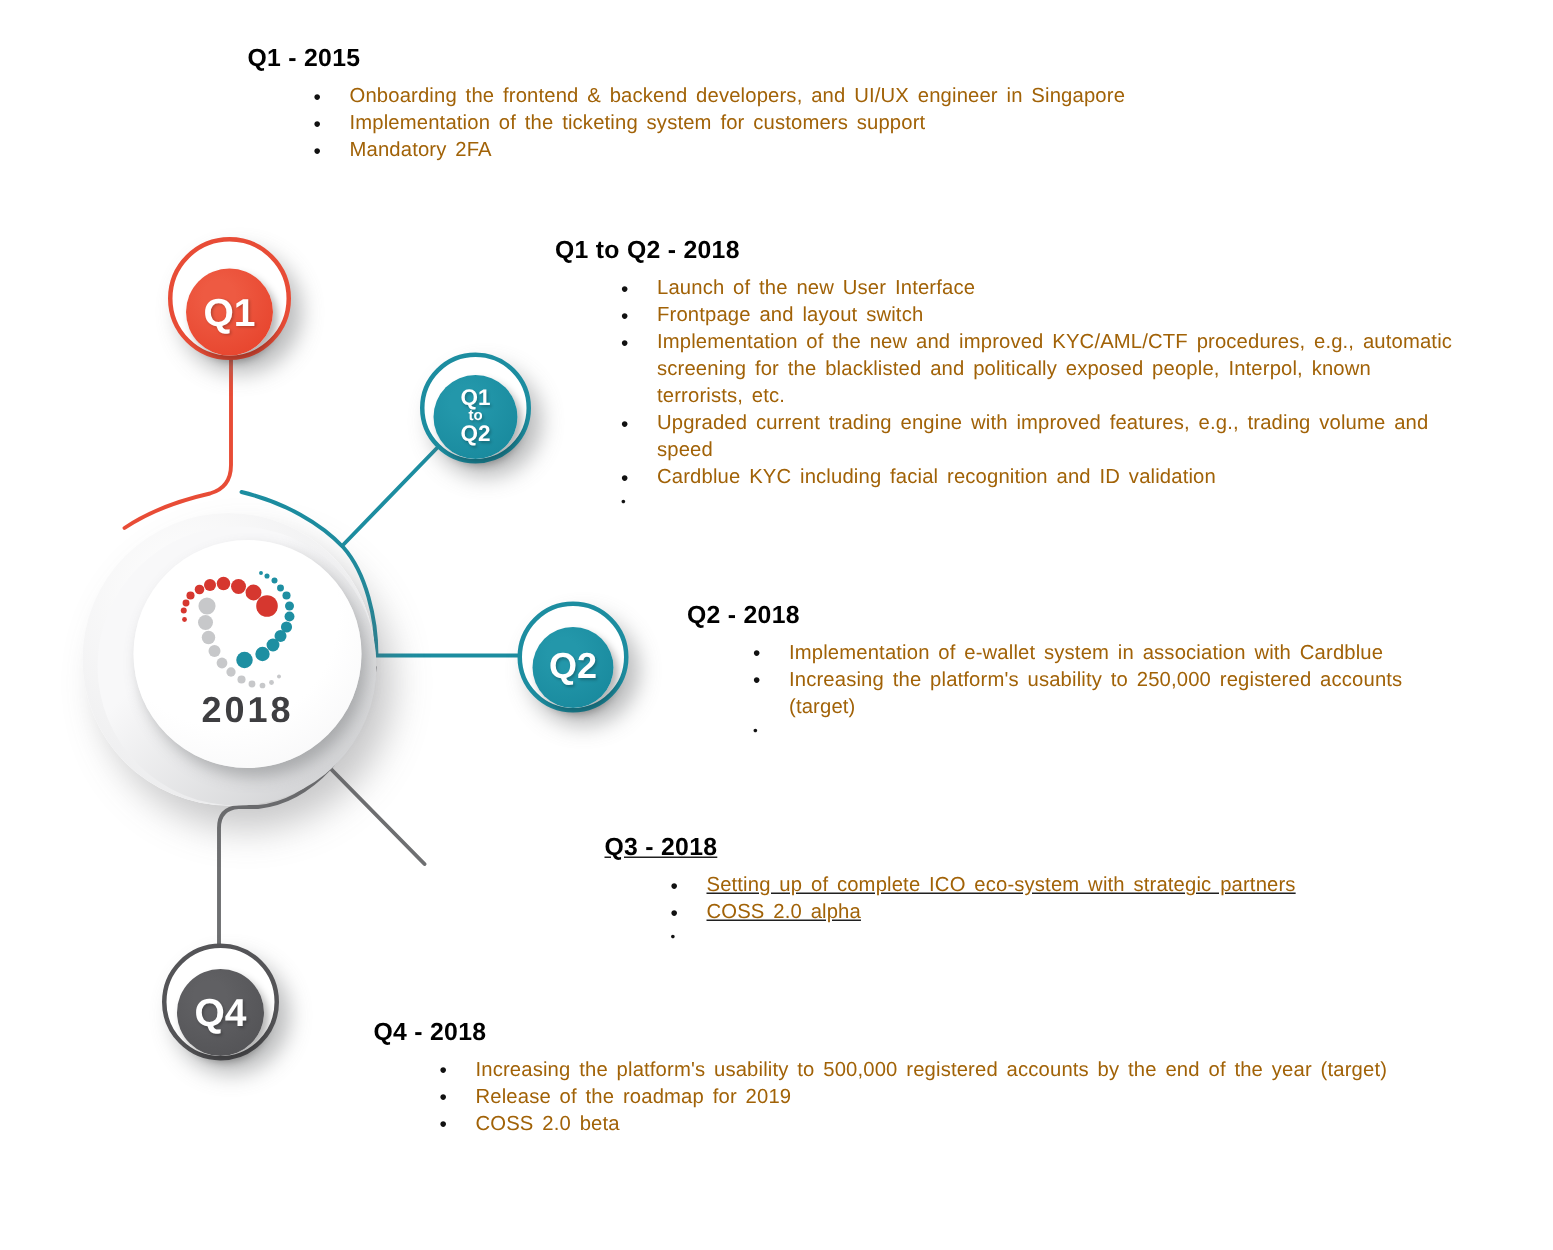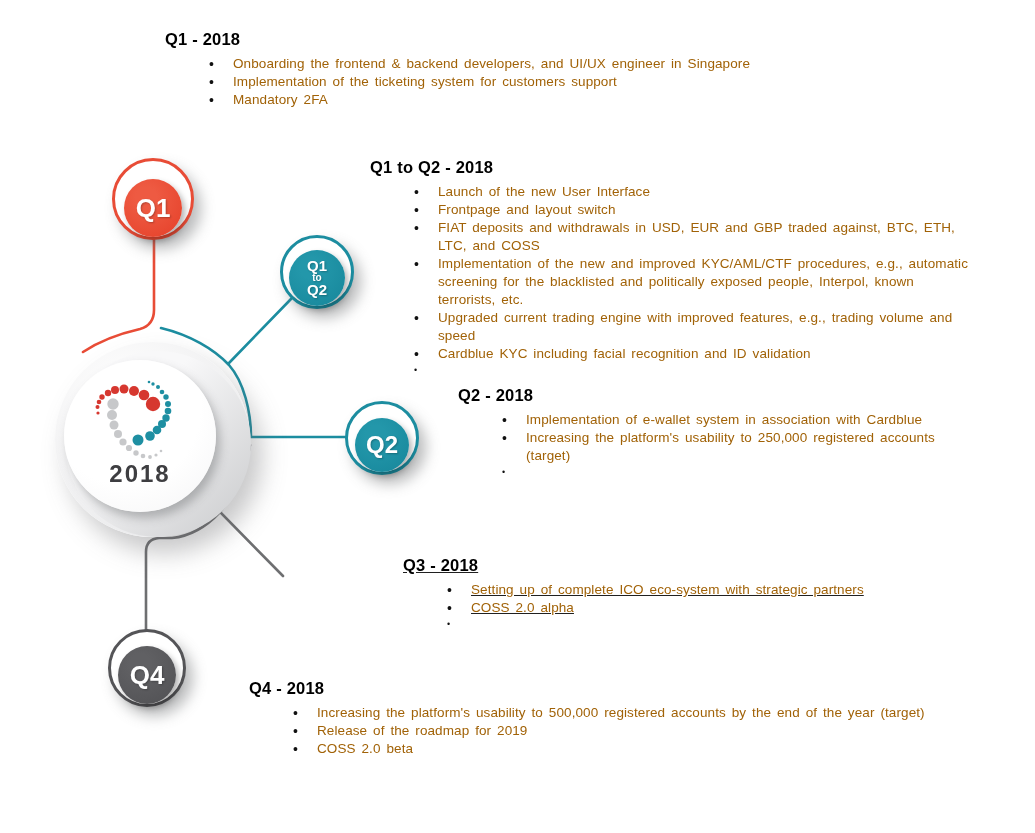--- a/index.html
+++ b/index.html
@@ -22,36 +22,36 @@
   }
   .qsec li{position:relative;}
   .qsec li::before{
     content:"\2022";position:absolute;left:-24px;top:0;font-size:14px;color:#111;
   }
   .qsec li.tiny{height:13px;}
   .qsec li.tiny::before{font-size:9px;top:-2px;}
 
   .s1{left:165px;top:30px;width:592px;}
   .s2{left:370px;top:158px;width:607px;}
-  .s3{left:458px;top:386px;width:502px;}
+  .s3{left:458px;top:401px;width:502px;}
   .s4{left:403px;top:556px;width:520px;text-decoration:underline;}
   .s5{left:249px;top:679px;width:740px;}
 
   
   .medallion{
     position:absolute;left:55px;top:342px;width:195px;height:195px;border-radius:50%;
     background:radial-gradient(circle at 35% 28%,#ffffff 0%,#f1f1f2 55%,#e4e5e7 100%);
     box-shadow:12px 16px 24px rgba(96,98,101,.35);
   }
   .medallion .rim{
     position:absolute;left:10px;top:9px;width:186px;height:186px;border-radius:50%;
     background:linear-gradient(135deg,#f8f8f9 35%,#c9cacc 100%);
   }
   .medallion .face{
-    position:absolute;left:9px;top:18px;width:152px;height:152px;border-radius:50%;
+    position:absolute;left:34px;top:18px;width:152px;height:152px;border-radius:50%;
     background:radial-gradient(circle at 40% 32%,#ffffff 55%,#f4f4f5 100%);
     box-shadow:4px 6px 10px rgba(110,112,115,.45);
   }
   .face .year{
     position:absolute;left:0;right:0;top:100px;text-align:center;
     font-size:24px;font-weight:700;color:#3e3e41;letter-spacing:2px;
   }
   .face .logo{position:absolute;left:30px;top:20px;}
 
   
@@ -162,34 +162,33 @@
   <div class="badge teal b-q2">
     <div class="core">Q2</div>
   </div>
 
 
   <div class="badge gray b-q4">
     <div class="core">Q4</div>
   </div>
 
   <section class="qsec s1">
-    <h2>Q1 - 2018</h2>
+    <h2>Q1 - 2015</h2>
     <ul>
       <li>Onboarding the frontend &amp; backend developers, and UI/UX engineer in Singapore</li>
       <li>Implementation of the ticketing system for customers support</li>
       <li>Mandatory 2FA</li>
     </ul>
   </section>
 
   <section class="qsec s2">
     <h2>Q1 to Q2 - 2018</h2>
     <ul>
       <li>Launch of the new User Interface</li>
       <li>Frontpage and layout switch</li>
-      <li>FIAT deposits and withdrawals in USD, EUR and GBP traded against, BTC, ETH, LTC, and COSS</li>
       <li>Implementation of the new and improved KYC/AML/CTF procedures, e.g., automatic screening for the blacklisted and politically exposed people, Interpol, known terrorists, etc.</li>
       <li>Upgraded current trading engine with improved features, e.g., trading volume and speed</li>
       <li>Cardblue KYC including facial recognition and ID validation</li>
       <li class="tiny"></li>
     </ul>
   </section>
 
   <section class="qsec s3">
     <h2>Q2 - 2018</h2>
     <ul>

